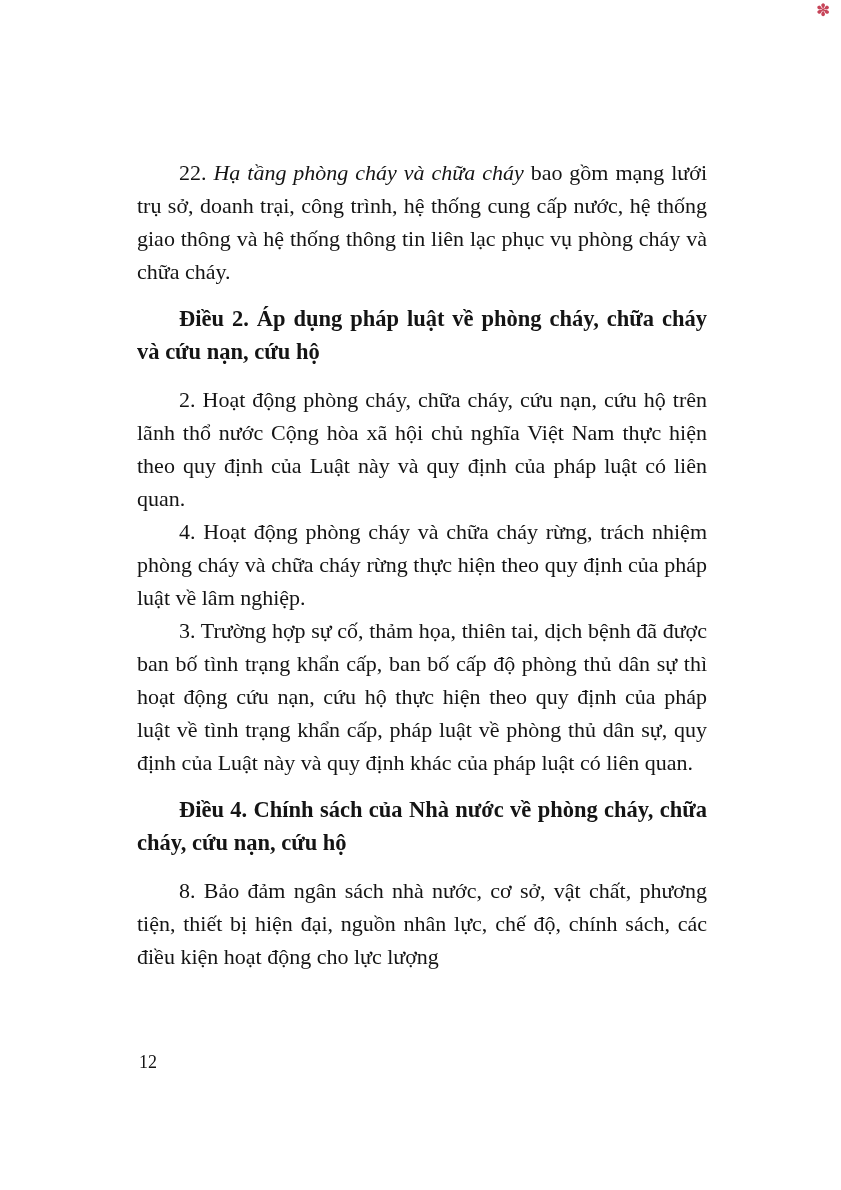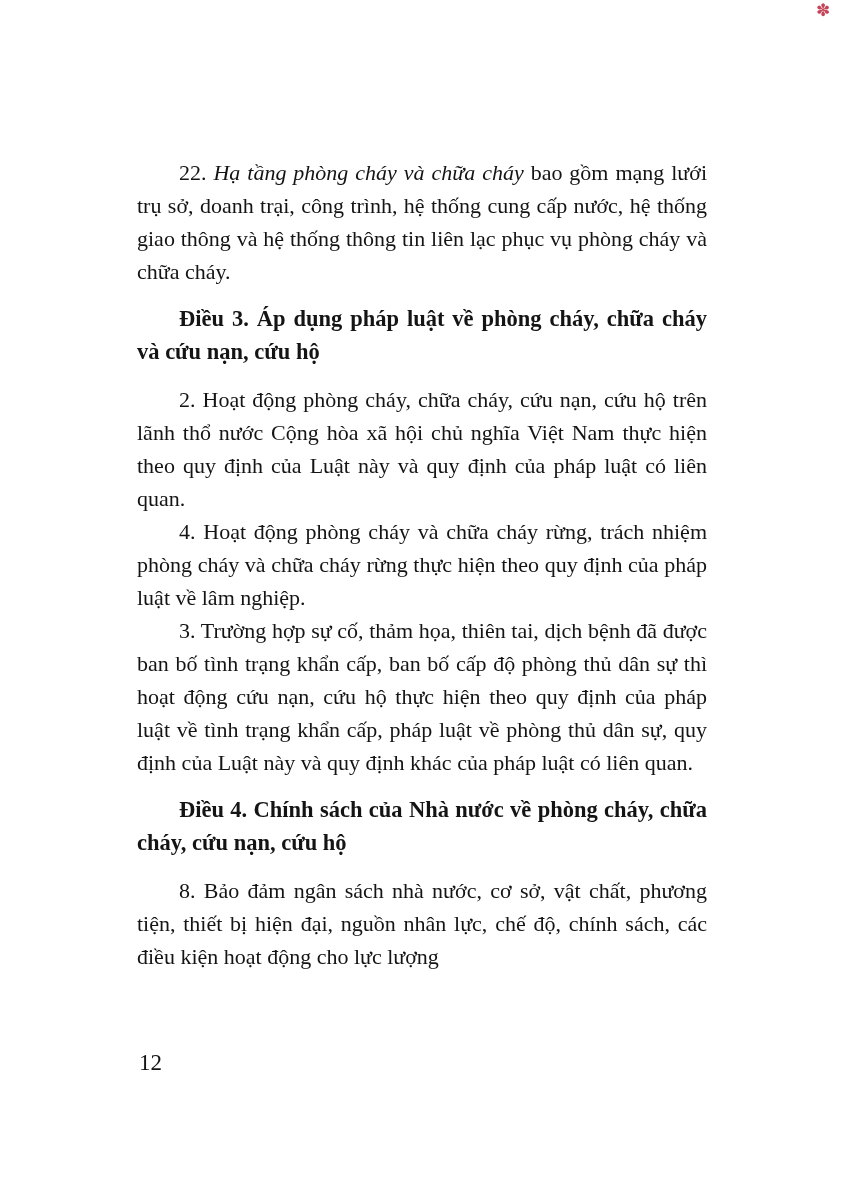--- a/index.html
+++ b/index.html
@@ -45,36 +45,36 @@
     text-indent: 42px;
     text-align: justify;
   }
   .term-italic {
     font-style: italic;
   }
   .page-number {
     position: absolute;
     left: 139px;
     top: 1046px;
-    font-size: 23px;
+    font-size: 18px;
     line-height: 33px;
   }
 </style>
 </head>
 <body>
 
 <div class="page">
 
   <span class="ornament" style="color: rgb(198, 68, 88);">✽</span>
 
   <div class="content">
 
     <p><span>22. </span><span class="term-italic">Hạ tầng phòng cháy và chữa cháy</span><span> bao gồm mạng lưới trụ sở, doanh trại, công trình, hệ thống cung cấp nước, hệ thống giao thông và hệ thống thông tin liên lạc phục vụ phòng cháy và chữa cháy.</span></p>
 
-    <h2>Điều 3. Áp dụng pháp luật về phòng cháy, chữa cháy và cứu nạn, cứu hộ</h2>
+    <h2>Điều 2. Áp dụng pháp luật về phòng cháy, chữa cháy và cứu nạn, cứu hộ</h2>
 
     <p>2. Hoạt động phòng cháy, chữa cháy, cứu nạn, cứu hộ trên lãnh thổ nước Cộng hòa xã hội chủ nghĩa Việt Nam thực hiện theo quy định của Luật này và quy định của pháp luật có liên quan.</p>
 
     <p>4. Hoạt động phòng cháy và chữa cháy rừng, trách nhiệm phòng cháy và chữa cháy rừng thực hiện theo quy định của pháp luật về lâm nghiệp.</p>
 
     <p>3. Trường hợp sự cố, thảm họa, thiên tai, dịch bệnh đã được ban bố tình trạng khẩn cấp, ban bố cấp độ phòng thủ dân sự thì hoạt động cứu nạn, cứu hộ thực hiện theo quy định của pháp luật về tình trạng khẩn cấp, pháp luật về phòng thủ dân sự, quy định của Luật này và quy định khác của pháp luật có liên quan.</p>
 
     <h2>Điều 4. Chính sách của Nhà nước về phòng cháy, chữa cháy, cứu nạn, cứu hộ</h2>
 
     <p>8. Bảo đảm ngân sách nhà nước, cơ sở, vật chất, phương tiện, thiết bị hiện đại, nguồn nhân lực, chế độ, chính sách, các điều kiện hoạt động cho lực lượng</p>

